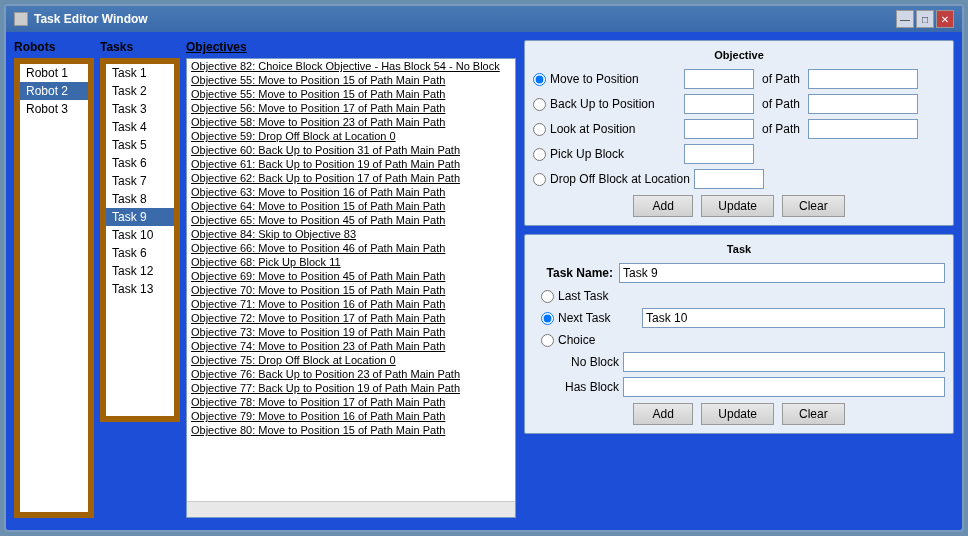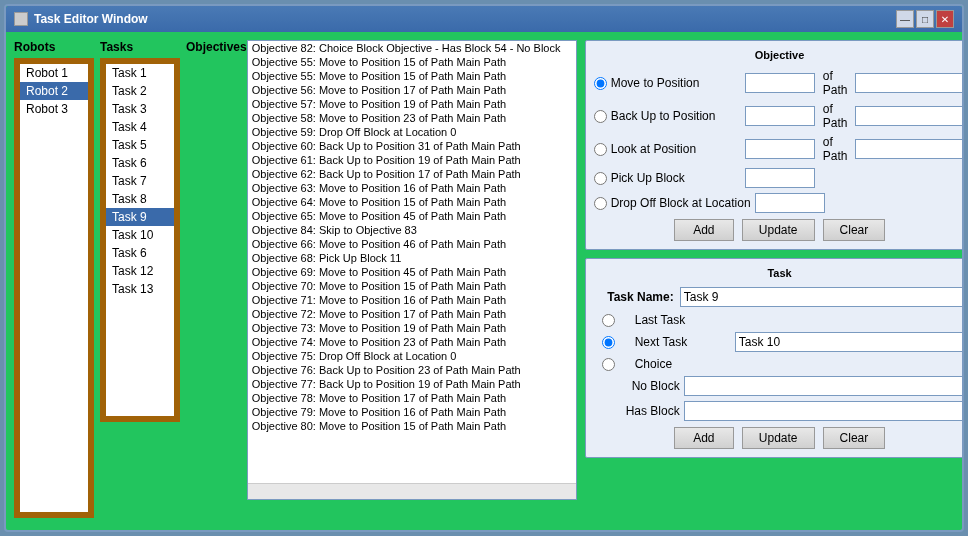--- a/index.html
+++ b/index.html
@@ -8,21 +8,21 @@
       font-size: 12px;
       background: #6a8faf;
       width: 968px;
       height: 536px;
       overflow: hidden;
     }
     .window {
       width: 960px;
       height: 528px;
       margin: 4px;
-      background: #22c55e;
+      background: #1d4ed8;
       border: 2px solid #7a9ac0;
       border-radius: 4px;
       display: flex;
       flex-direction: column;
     }
     .title-bar {
       background: linear-gradient(to bottom, #4a7ab5, #3a6aaa);
       color: white;
       padding: 4px 8px;
       display: flex;
@@ -96,21 +96,22 @@
     .list-item {
       padding: 2px 6px;
       cursor: pointer;
       white-space: nowrap;
       color: #000;
       font-size: 12px;
     }
     .list-item.selected { background: #3a6aaa; color: white; }
     .objectives-section {
       display: flex;
-      flex-direction: row;
+      flex-direction: column;
+      text-decoration: underline;
     }
     .objectives-header {
       font-weight: bold;
       font-size: 12px;
       margin-bottom: 4px;
     }
     .objectives-container {
       border: 1px solid #7a9ac0;
       background: white;
       width: 330px;
@@ -222,21 +223,21 @@
       background: white;
       height: 20px;
       flex: 1;
       padding: 1px 3px;
       font-size: 12px;
     }
     .task-radio-row {
       display: flex;
       align-items: center;
       margin-bottom: 5px;
-      gap: 20px;
+      gap: 4px;
       padding-left: 8px;
     }
     .indent-label {
       font-size: 12px;
       color: #000;
       min-width: 80px;
     }
     .choice-section {
       padding-left: 16px;
     }
@@ -301,21 +302,20 @@
       </div>
 
       <div class="objectives-section">
         <div class="objectives-header">Objectives</div>
         <div class="objectives-container">
           <div class="objectives-scroll">
             <div class="objective-item">Objective 82: Choice Block Objective - Has Block 54 - No Block</div>
             <div class="objective-item">Objective 55: Move to Position 15 of Path Main Path</div>
             <div class="objective-item">Objective 55: Move to Position 15 of Path Main Path</div>
             <div class="objective-item">Objective 56: Move to Position 17 of Path Main Path</div>
-            <div class="objective-item">Objective 57: Move to Position 19 of Path Main Path</div>
             <div class="objective-item">Objective 58: Move to Position 23 of Path Main Path</div>
             <div class="objective-item">Objective 59: Drop Off Block at Location 0</div>
             <div class="objective-item">Objective 60: Back Up to Position 31 of Path Main Path</div>
             <div class="objective-item">Objective 61: Back Up to Position 19 of Path Main Path</div>
             <div class="objective-item">Objective 62: Back Up to Position 17 of Path Main Path</div>
             <div class="objective-item">Objective 63: Move to Position 16 of Path Main Path</div>
             <div class="objective-item">Objective 64: Move to Position 15 of Path Main Path</div>
             <div class="objective-item">Objective 65: Move to Position 45 of Path Main Path</div>
             <div class="objective-item">Objective 84: Skip to Objective 83</div>
             <div class="objective-item">Objective 66: Move to Position 46 of Path Main Path</div>

